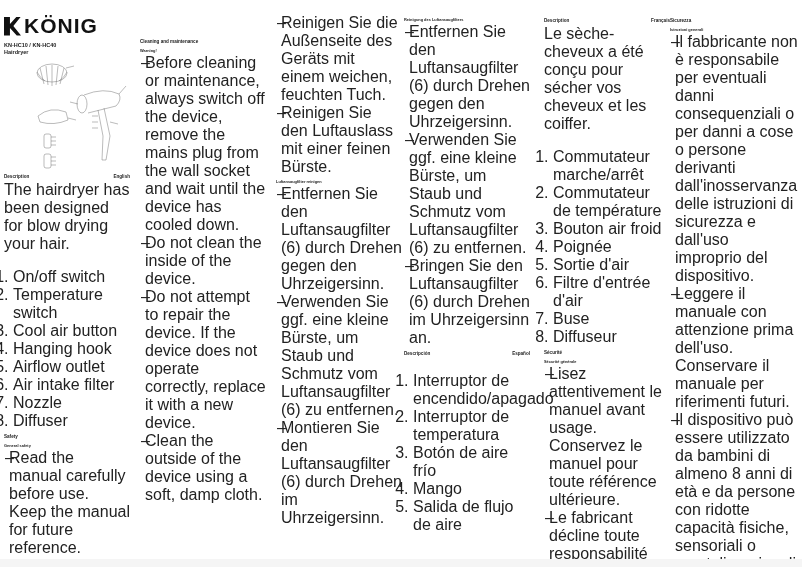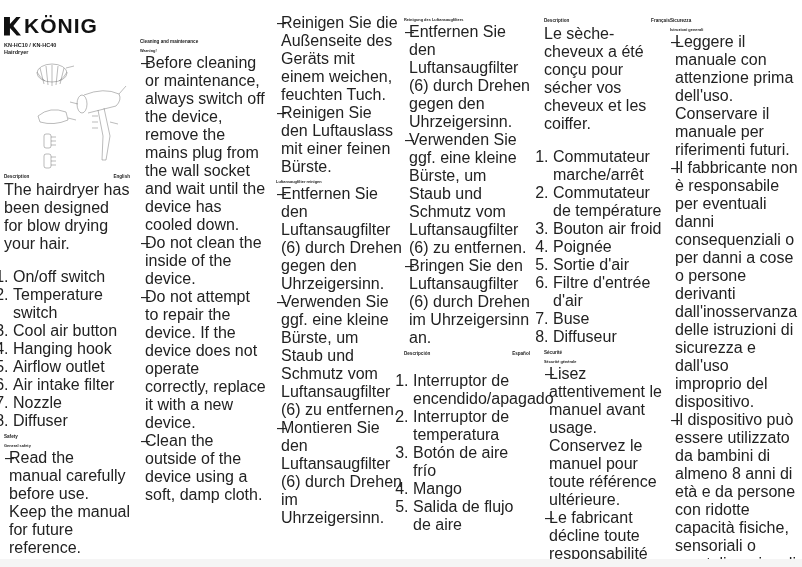--- a/index.html
+++ b/index.html
@@ -171,21 +171,21 @@
         </ul>
       </div>
   </div>
   <div class="col" style="left:666px;width:136px;">
     <div>
         <h1>
           <span>Sicurezza</span>
         </h1>
         <h2>Istruzioni generali</h2>
         <ul>
+          <li>Il fabbricante non è responsabile per eventuali danni consequenziali o per danni a cose o persone derivanti dall'inosservanza delle istruzioni di sicurezza e dall'uso improprio del dispositivo.</li>
           <li>Leggere il manuale con attenzione prima dell'uso. Conservare il manuale per riferimenti futuri.</li>
-          <li>Il fabbricante non è responsabile per eventuali danni consequenziali o per danni a cose o persone derivanti dall'inosservanza delle istruzioni di sicurezza e dall'uso improprio del dispositivo.</li>
           <li>Il dispositivo può essere utilizzato da bambini di almeno 8 anni di età e da persone con ridotte capacità fisiche, sensoriali o mentali o prive di esperienza e conoscenze, sotto supervisione o dopo aver ricevuto istruzioni sull'uso in sicurezza del dispositivo.</li>
         </ul>
       </div>
   </div>
 
   <div class="bottomline"></div>
 </div>
 
 </body></html>

